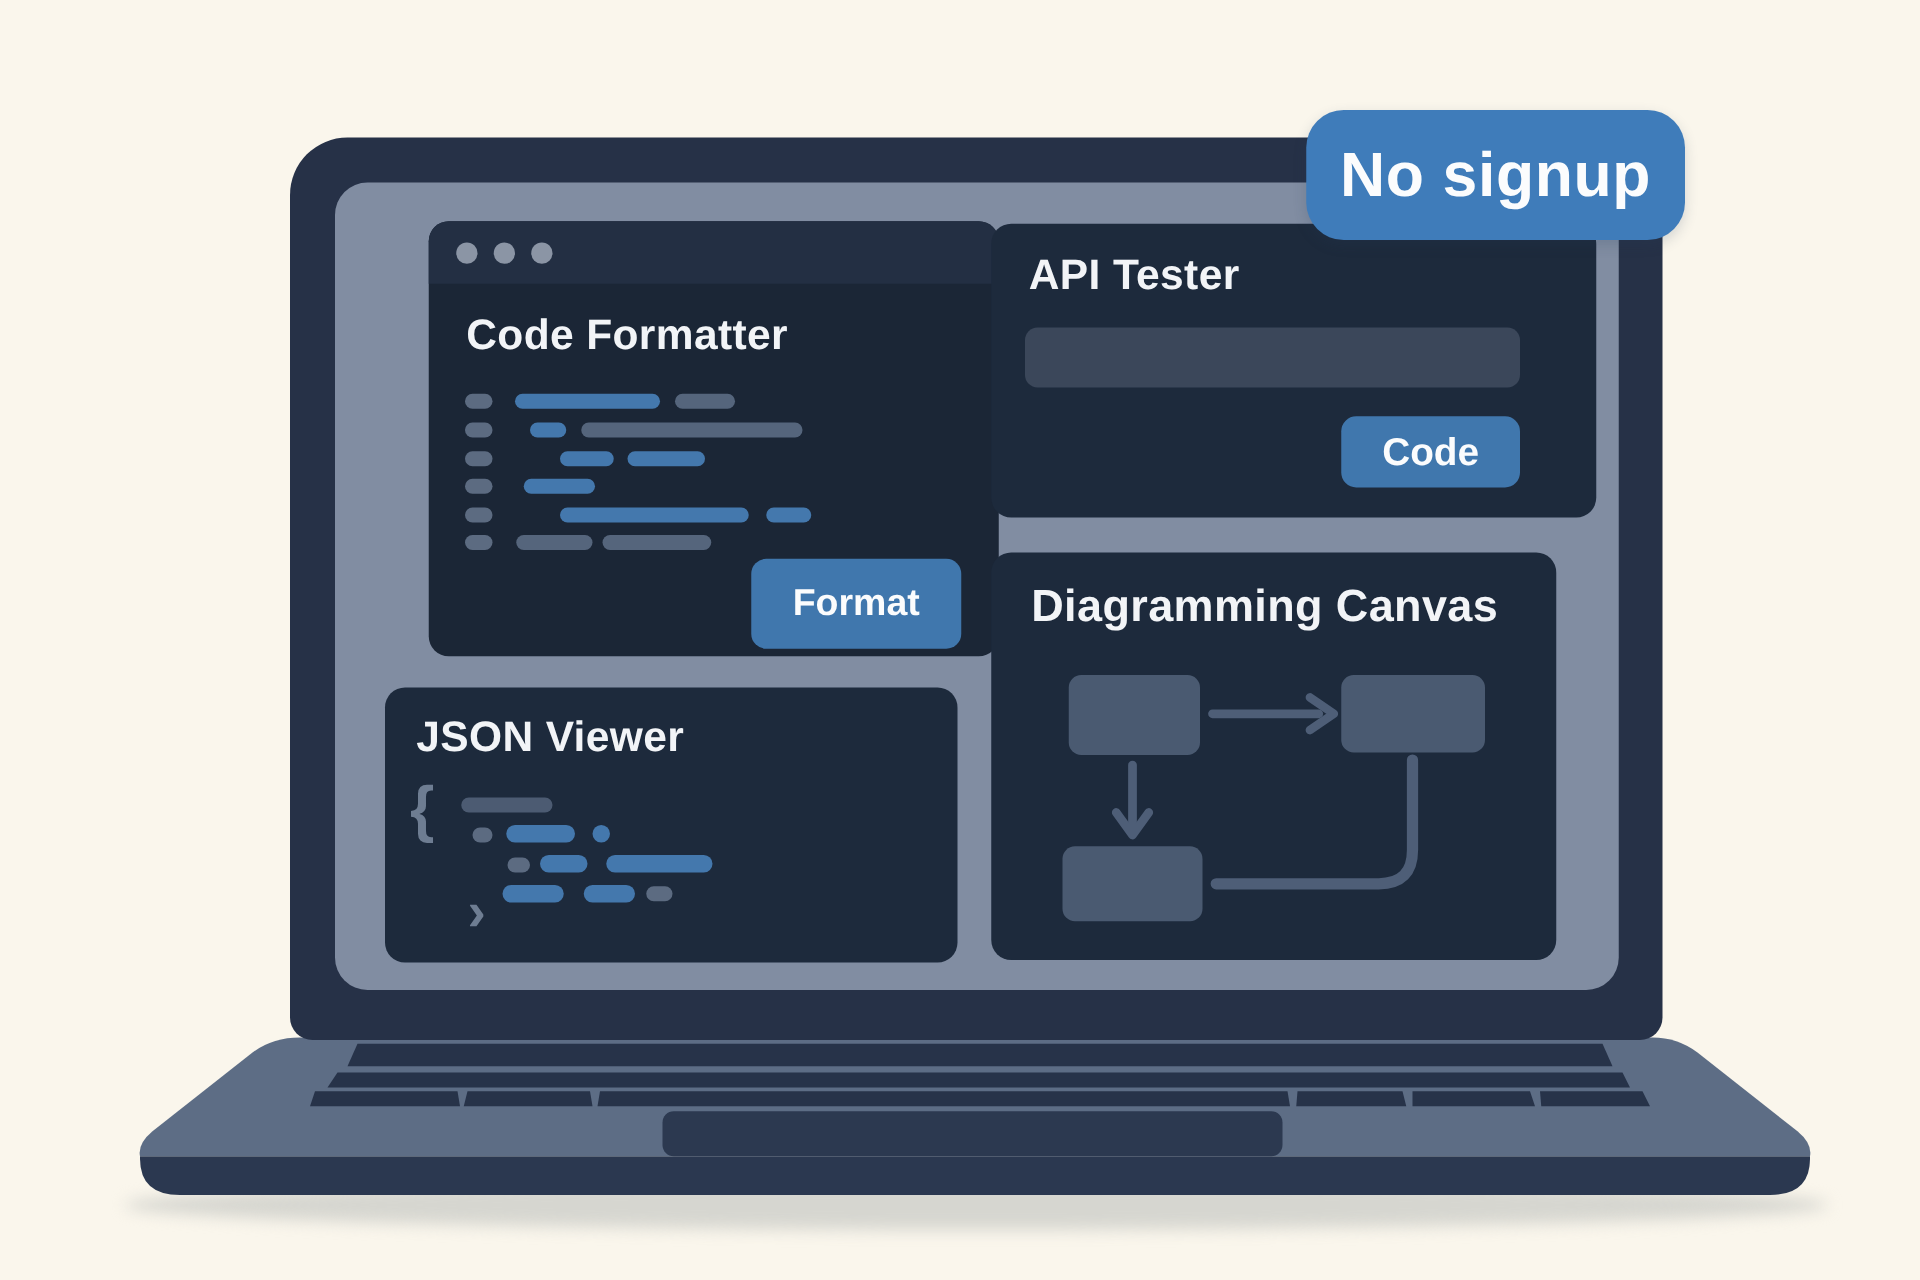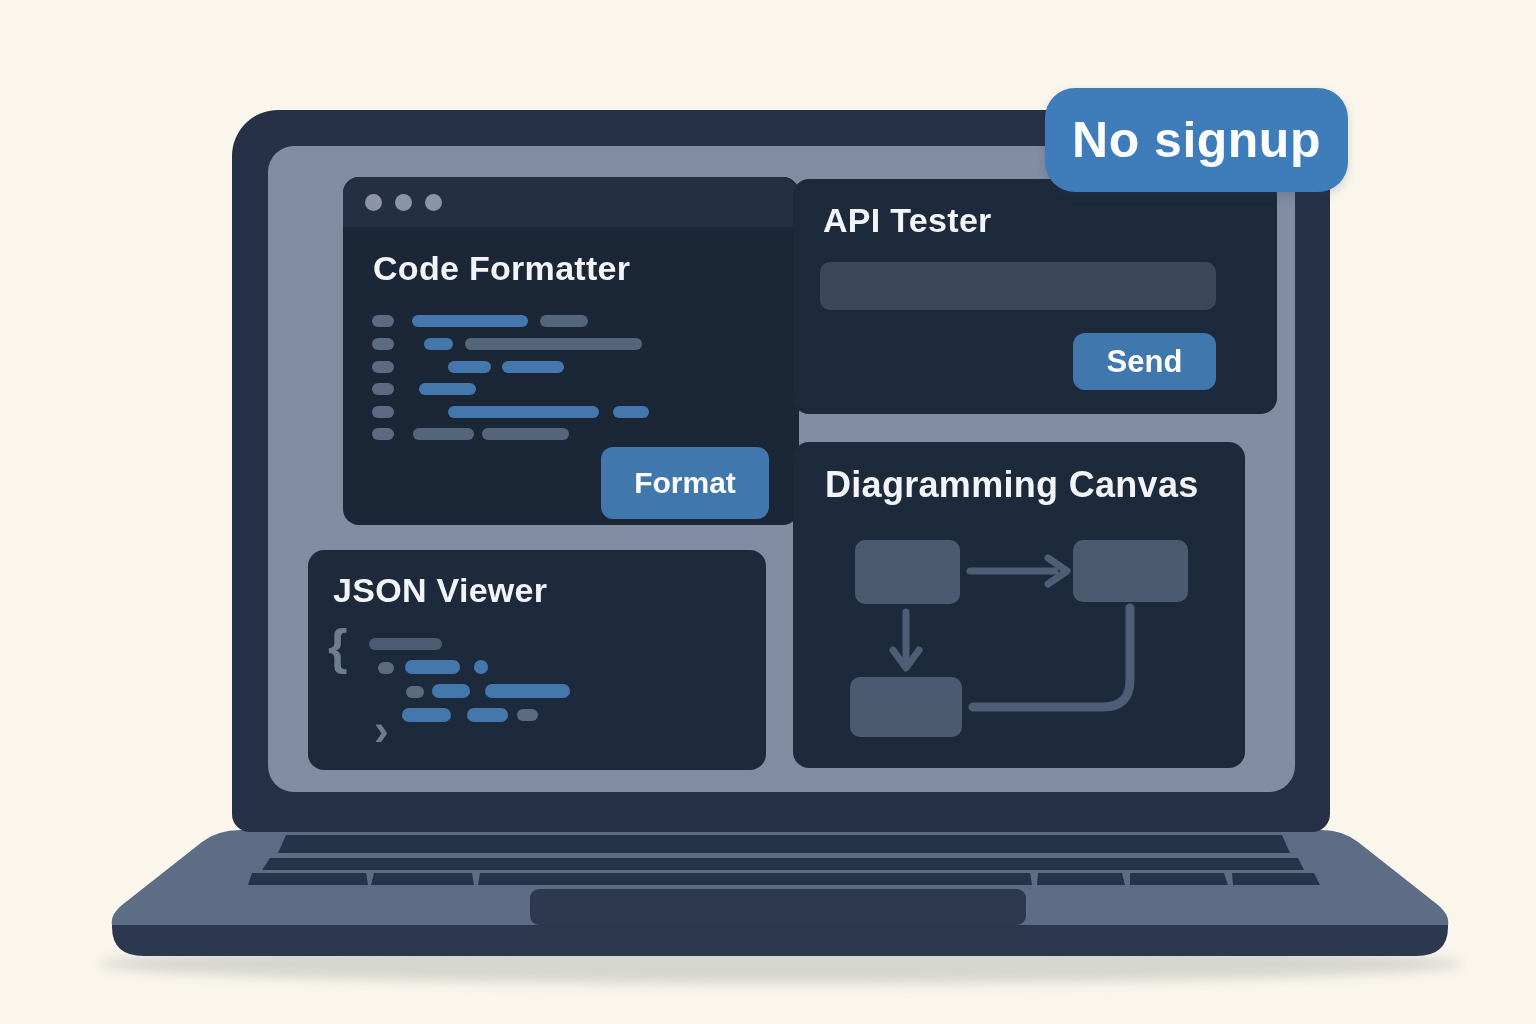--- a/index.html
+++ b/index.html
@@ -126,21 +126,21 @@
         <span class="bar blue" style="left: 94px; top: 158px; width: 49px; height: 14px;"></span>
         <span class="bar blue" style="left: 159px; top: 158px; width: 41px; height: 14px;"></span>
         <span class="bar gutter" style="left: 209px; top: 159px; width: 21px; height: 12px;"></span>
       </div>
     <span class="bracket close">›</span>
   </div>
 
   <div class="panel api">
     <h2 class="panel-title">API Tester</h2>
     <input class="api-input" type="text" value="" style="">
-    <button class="btn send-btn">Send</button>
+    <button class="btn send-btn">Code</button>
   </div>
 
   <div class="panel dg">
     <h2 class="panel-title">Diagramming Canvas</h2>
     <div class="bars">
         <div class="node" style="left: 62px; top: 98px; width: 105px; height: 64px;"></div>
         <div class="node" style="left: 280px; top: 98px; width: 115px; height: 62px;"></div>
         <div class="node" style="left: 57px; top: 235px; width: 112px; height: 60px;"></div>
       </div>
     <svg class="dg-arrows" width="452" height="326" viewBox="0 0 452 326">

